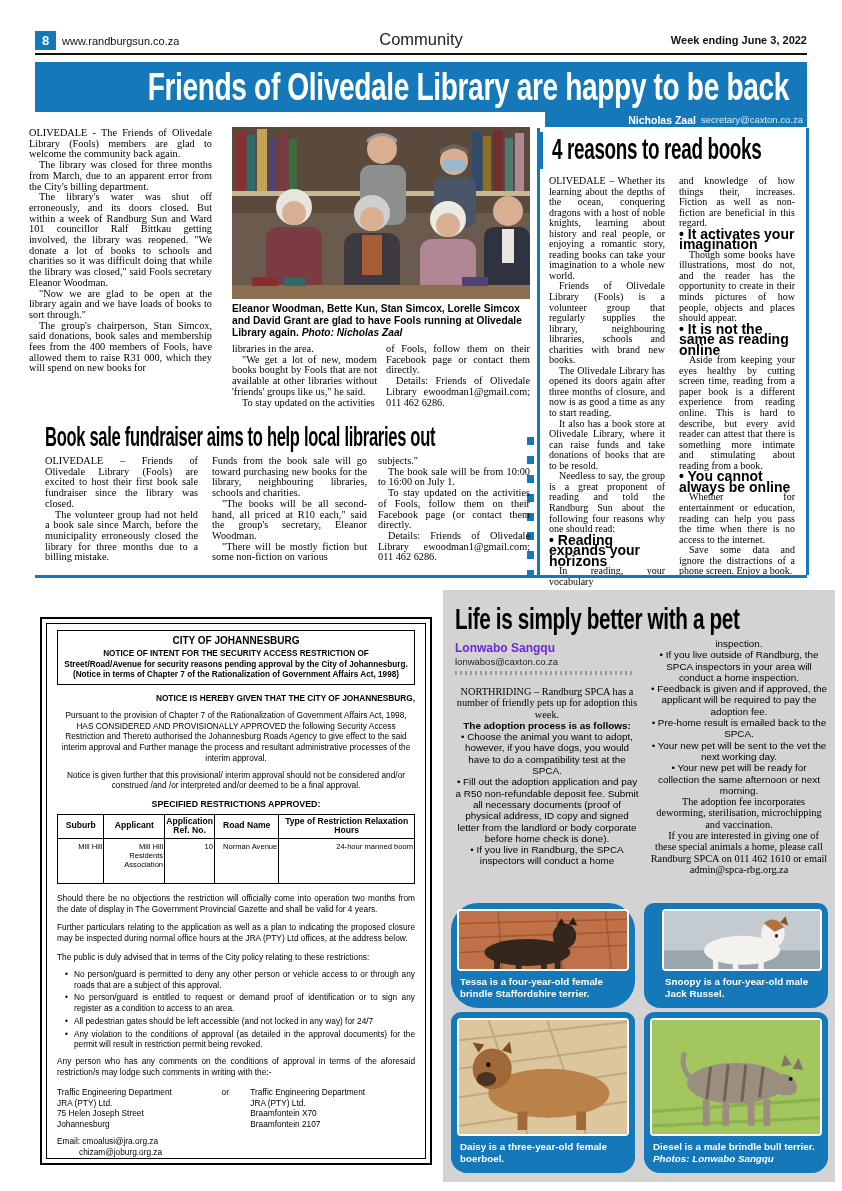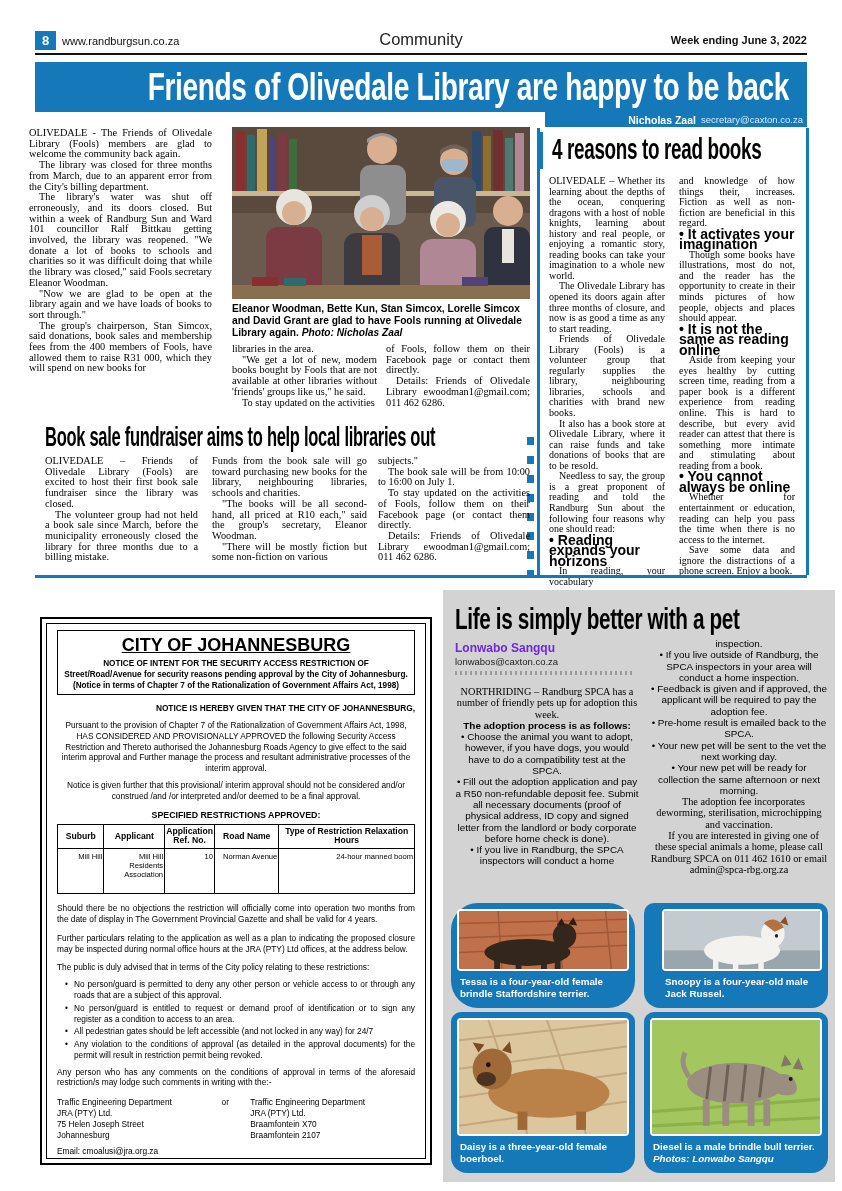--- a/index.html
+++ b/index.html
@@ -18,21 +18,21 @@
   
   .banner{background:#1578b8;text-align:center;}
   .banner .hl{color:#fff;transform:scaleX(.74);transform-origin:50% 50%;font-size:38px;line-height:50px;}
   .byline-strip{background:#1578b8;display:flex;justify-content:flex-end;align-items:center;gap:5px;padding-right:4px;box-sizing:border-box;}
   .byline-strip .nm{font:bold 10.5px "Liberation Sans",sans-serif;color:#fff;}
   .byline-strip .em{font:9.5px "Liberation Sans",sans-serif;color:#d6ebfa;}
   
   .notice-outer{border:2px solid #000;padding:4px;box-sizing:border-box;background:#fff;}
   .notice-inner{border:1.5px solid #000;height:100%;box-sizing:border-box;padding:6px 10px 5px;display:flex;flex-direction:column;overflow:hidden;font:8.3px/1.3 "Liberation Sans",sans-serif;color:#000;}
   .tbox{border:1px solid #000;padding:3px 4px;margin-bottom:5px;text-align:center;}
-  .tbox .tt{font-weight:bold;font-size:18px;margin-bottom:2px;text-decoration:underline;}
+  .tbox .tt{font-weight:bold;font-size:10px;margin-bottom:2px;}
   .tbox .ts{font-weight:bold;font-size:8.2px;}
   .nc{text-align:center;margin:3px 0;}
   .njb{font-weight:bold;text-align:right;}
   .nj{text-align:justify;margin:4px 0;}
   .nh{font-weight:bold;text-align:center;font-size:8.8px;margin:5px 0 3px;}
   table.ntab{width:100%;border-collapse:collapse;margin-bottom:5px;}
   table.ntab th{border:1px solid #000;font:bold 8.6px/1.1 "Liberation Sans",sans-serif;padding:2px 1px;text-align:center;}
   table.ntab td{border:1px solid #000;font:7.6px/1.2 "Liberation Sans",sans-serif;padding:3px 1px 14px;text-align:right;vertical-align:top;}
   .nb{display:flex;gap:6px;margin:2px 0 2px 8px;text-align:justify;}
   .nb::before{content:"•";flex:0 0 auto;}
@@ -152,22 +152,22 @@
     </div>
 
   <div class="abs" style="left:537px;top:128px;width:266px;height:447px;border-left:3px solid #1578b8;border-right:3px solid #1578b8;"></div>
   <div class="abs" style="left:537px;top:132px;width:6px;height:37px;background:#1578b8;"></div>
   <div class="abs" style="left:552px;top:133px;">
     <span class="hl" style="font-size:29px;transform:scaleX(.65);">4 reasons to read books</span>
   </div>
   <div class="abs news rsn" style="left:549px;top:176px;width:116px;">
 
   <p>OLIVEDALE – Whether its learning about the depths of the ocean, conquering dragons with a host of noble knights, learning about history and real people, or enjoying a romantic story, reading books can take your imagination to a whole new world.</p>
+      <p>Friends of Olivedale Library (Fools) is a volunteer group that regularly supplies the library, neighbouring libraries, schools and charities with brand new books.</p>
       <p>The Olivedale Library has opened its doors again after three months of closure, and now is as good a time as any to start reading.</p>
-      <p>Friends of Olivedale Library (Fools) is a volunteer group that regularly supplies the library, neighbouring libraries, schools and charities with brand new books.</p>
       <p>It also has a book store at Olivedale Library, where it can raise funds and take donations of books that are to be resold.</p>
       <p>Needless to say, the group is a great proponent of reading and told the Randburg Sun about the following four reasons why one should read:</p>
       <p class=" b">• Reading expands your horizons</p>
       <p>In reading, your vocabulary</p>
     </div>
   <div class="abs news rsn" style="left:679px;top:176px;width:116px;">
 
   <p>and knowledge of how things their, increases. Fiction as well as non-fiction are beneficial in this regard.</p>
       <p class=" b">• It activates your imagination</p>
       <p>Though some books have illustrations, most do not, and the reader has the opportunity to create in their minds pictures of how people, objects and places should appear.</p>

